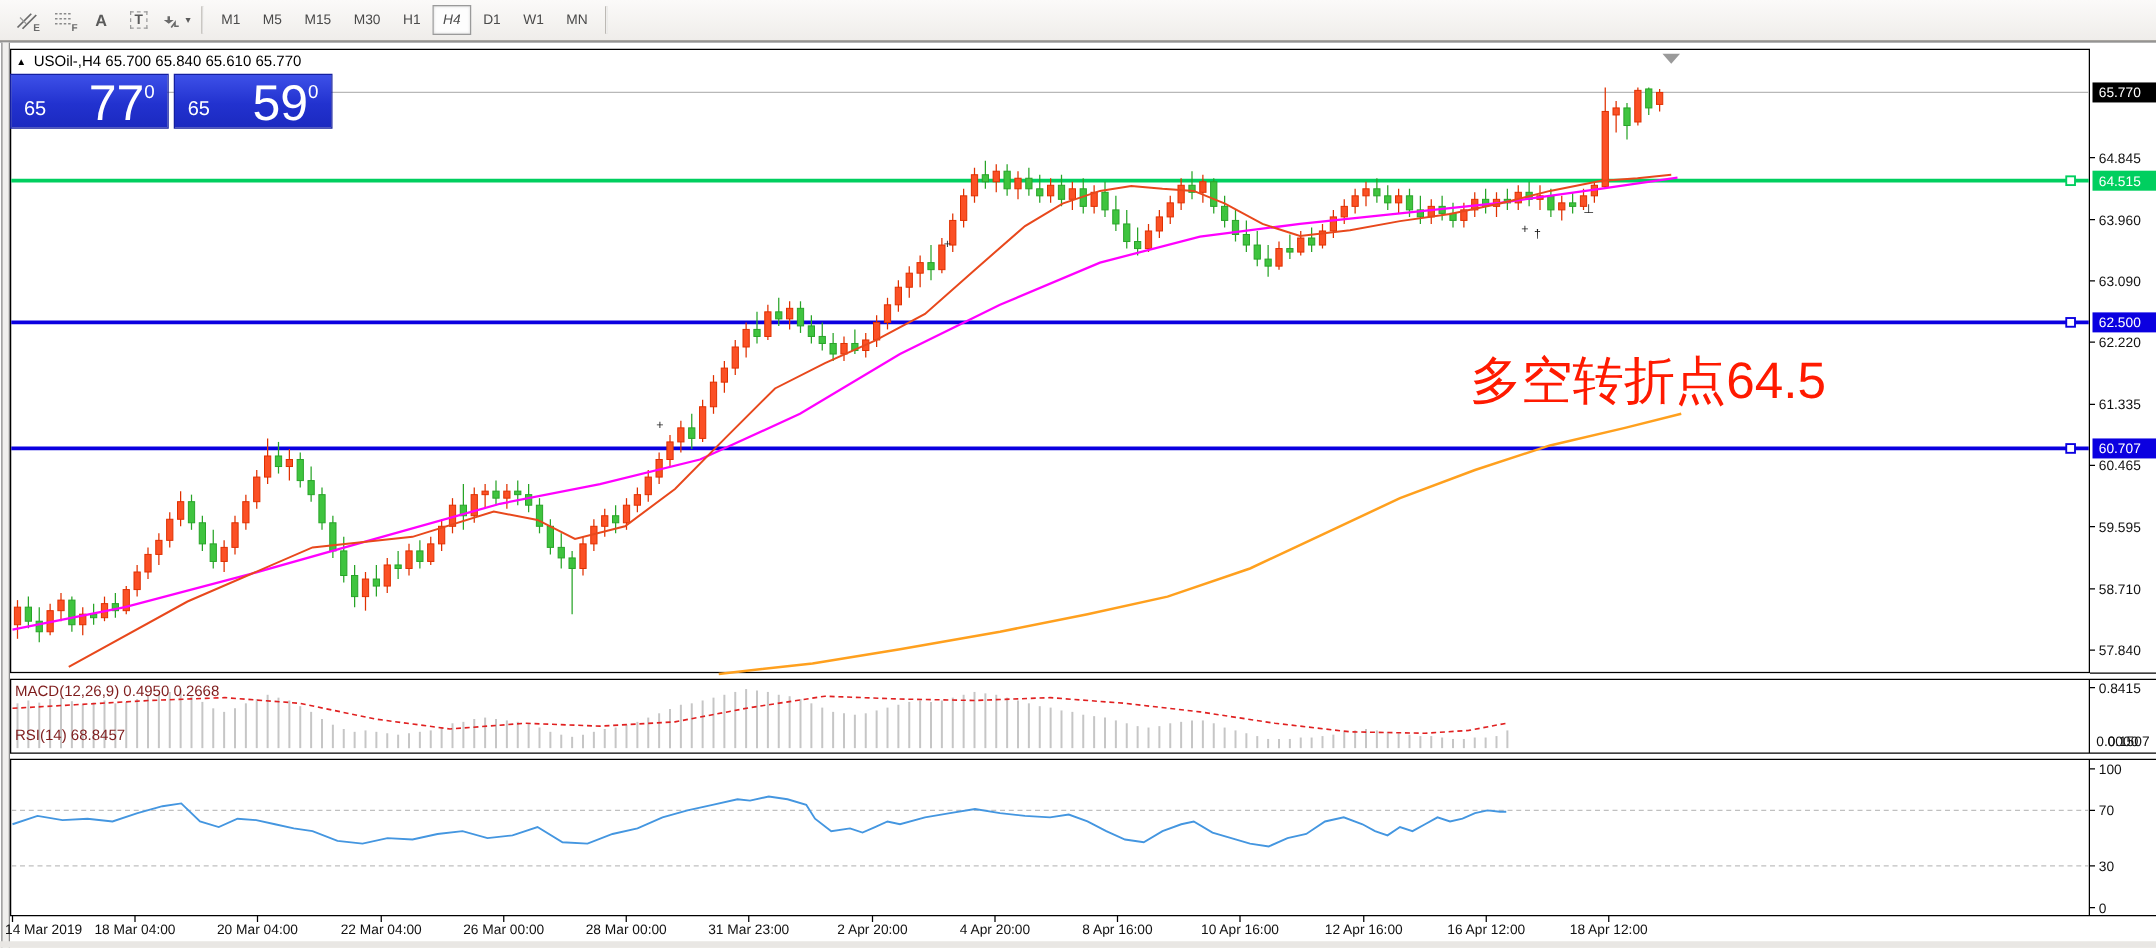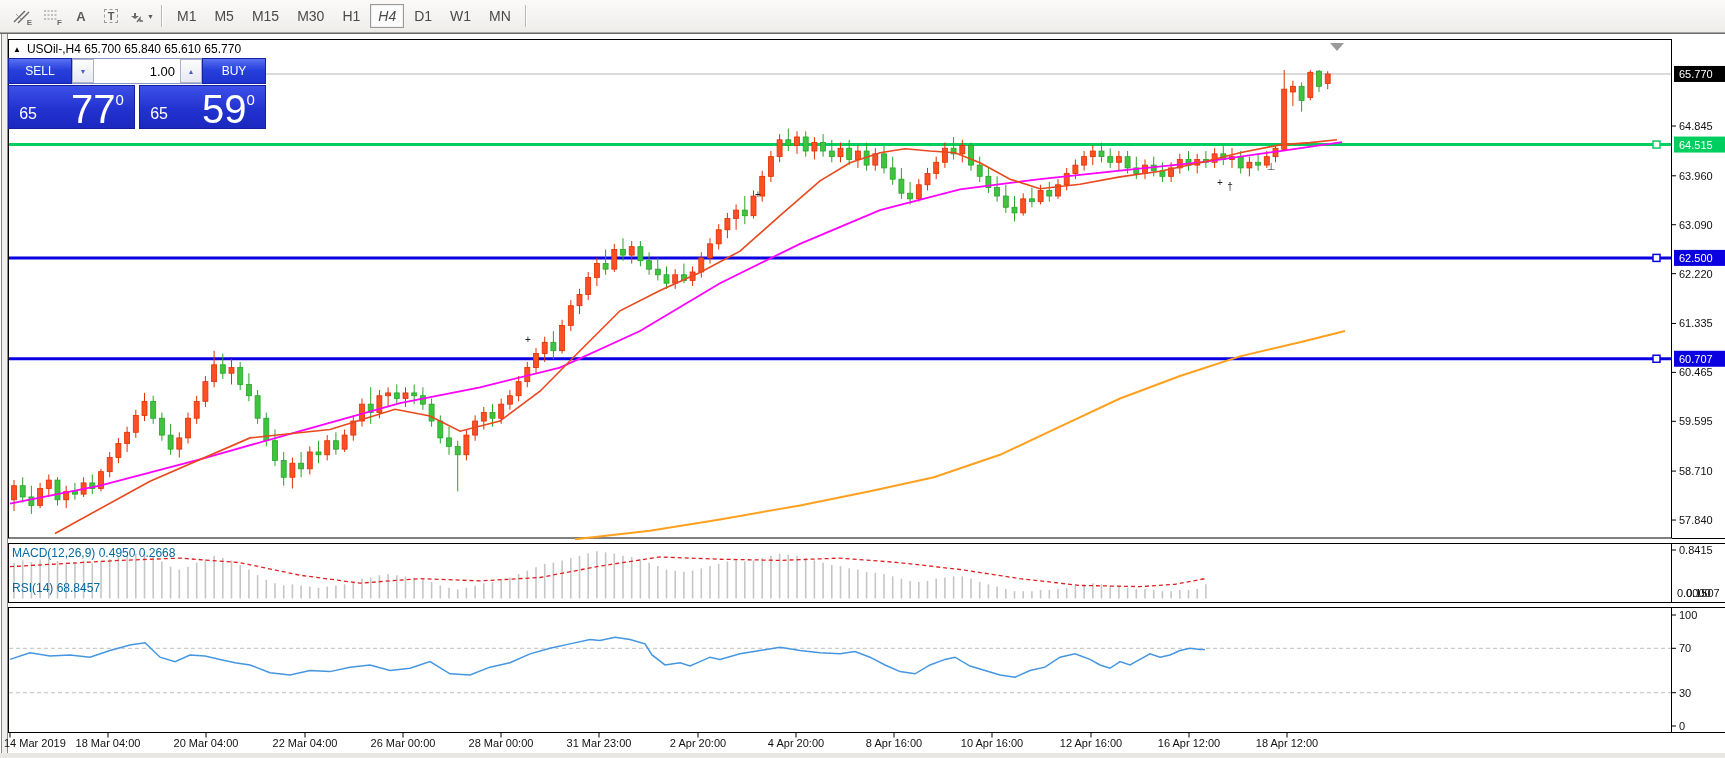--- a/index.html
+++ b/index.html
@@ -8,21 +8,21 @@
   
   .toolbar{position:absolute;top:0;left:0;width:1725px;height:33px;
     background:linear-gradient(#fbfaf9,#efedea);border-bottom:1px solid #a8a5a0;
     display:flex;align-items:center;padding-left:6px;box-sizing:border-box;z-index:30;}
   .tbtn{height:24px;min-width:26px;border:1px solid transparent;background:transparent;
     display:flex;align-items:center;justify-content:center;color:#5a5a5a;font-size:13px;
     font-weight:bold;margin:0 1px;position:relative;cursor:default;}
   .tbtn svg{display:block}
   .tbtn .sub{font-size:8px;font-weight:bold;color:#6a6a6a;position:absolute;right:2px;bottom:1px;}
   .tsep{width:1px;height:22px;background:#bcb9b4;border-right:1px solid #fff;margin:0 5px;}
-  .tf{height:22px;padding:0 7px;font-size:14px;color:#4a4a4a;border:1px solid transparent;
+  .tf{height:22px;padding:0 7px;font-size:11px;color:#4a4a4a;border:1px solid transparent;
     display:flex;align-items:center;margin:0 1px;}
   .tf.active{background:#fdfdfd;border:1px solid #9a9a9a;box-shadow:inset 0 0 2px #ccc;font-style:italic;}
   .caret{font-size:7px;color:#5a5a5a;margin-left:3px;}
   
   .chartwin{position:absolute;top:33px;left:0;width:1725px;height:725px;background:#fff;
     border-top:1px solid #6a6a6a;}
   .chartwin .leftedge{position:absolute;left:1px;top:0;bottom:0;width:5px;
     border-left:1px solid #8a8a8a;border-right:1px solid #8a8a8a;background:#f0efed;}
   svg.chart{position:absolute;top:0;left:0;z-index:5;}
   .symbolbar{position:absolute;top:8px;left:13px;font-size:12px;color:#000;z-index:20;
@@ -38,21 +38,21 @@
     display:flex;align-items:center;justify-content:center;font-size:7px;color:#4a5fd0;box-sizing:border-box;}
   .spin-val{flex:1;border:none;outline:none;font-size:13px;text-align:right;padding-right:5px;width:70px;
     font-family:"Liberation Sans",sans-serif;color:#000;}
   .tp-row2{display:flex;height:44px;margin-top:1px;gap:4px;border-radius:17px;}
   .pricebox{flex:1;background:linear-gradient(#3d50e8,#2232cf 55%,#1b29c0);border:1px solid #141fa0;
     color:#fff;display:flex;align-items:flex-end;justify-content:center;box-sizing:border-box;padding-bottom:2px;}
   .p-small{font-size:16px;margin-bottom:3px;margin-right:1px;}
   .p-big{font-size:40px;line-height:0.85;font-weight:400;margin-left:33px;}
   .p-sup{font-size:15px;align-self:flex-start;margin-top:5px;}
   
-  .ind-label{position:absolute;font-size:12px;color:#0369a1;z-index:20;white-space:nowrap;}
+  .ind-label{position:absolute;font-size:12px;color:#7f1d1d;z-index:20;white-space:nowrap;}
   .annotation{position:absolute;z-index:22;font-size:41px;color:#ff1a00;white-space:nowrap;
     font-family:"Liberation Sans",sans-serif;}
   .botstrip{position:absolute;left:0;bottom:0;width:1725px;height:6px;background:#e9e7e4;z-index:6;}
 </style>
 </head>
 <body>
 
 <div class="app">
 
   <div class="toolbar">
@@ -102,47 +102,35 @@
 
   <div class="chartwin">
     <div class="leftedge"></div>
 
     <div class="symbolbar">
       <span class="tri">▲</span>
       <span>USOil-,H4  65.700 65.840 65.610 65.770</span>
     </div>
 
     <div class="tpanel">
-      <div class="tp-row1">
-        <div class="tp-btn">SELL</div>
-        <div class="spinner">
-          <div class="spin-btn">
-            <span>▼</span>
-          </div>
-          <input class="spin-val" value="1.00" style="">
-          <div class="spin-btn">
-            <span>▲</span>
-          </div>
-        </div>
-        <div class="tp-btn">BUY</div>
-      </div>
       <div class="tp-row2">
         <div class="pricebox">
           <span class="p-small">65</span>
           <span class="p-big">77</span>
           <span class="p-sup">0</span>
         </div>
         <div class="pricebox">
           <span class="p-small">65</span>
           <span class="p-big">59</span>
           <span class="p-sup">0</span>
         </div>
       </div>
     </div>
 
+    <div class="annotation" style="left:1176px;top:243px;">多空转折点64.5</div>
 
     <div class="ind-label" style="left:12px;top:512px;">MACD(12,26,9) 0.4950 0.2668</div>
     <div class="ind-label" style="left:12px;top:547px;">RSI(14) 68.8457</div>
 
     <svg class="chart" id="chart-svg" width="1725" height="725" viewBox="0 33 1725 725">
         <rect x="8.5" y="38.5" width="1663" height="498.5" fill="#fff" stroke="#000"></rect>
         <rect x="8.5" y="542.5" width="1663" height="59" fill="#fff" stroke="#000"></rect>
         <rect x="8.5" y="606.5" width="1663" height="125" fill="#fff" stroke="#000"></rect>
         <line x1="1672" y1="537.5" x2="1725" y2="537.5" stroke="#000"></line>
         <line x1="1672" y1="542.5" x2="1725" y2="542.5" stroke="#000"></line>

